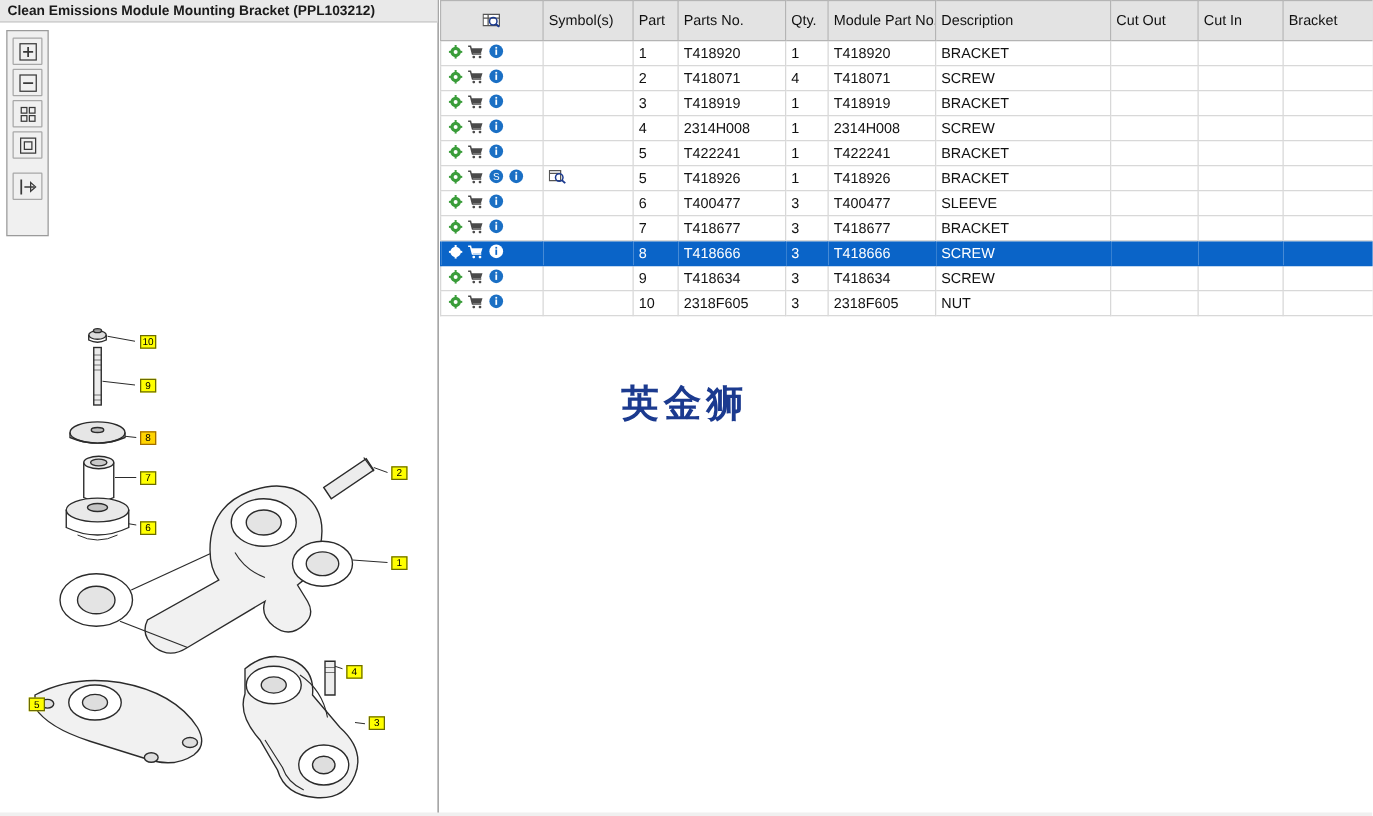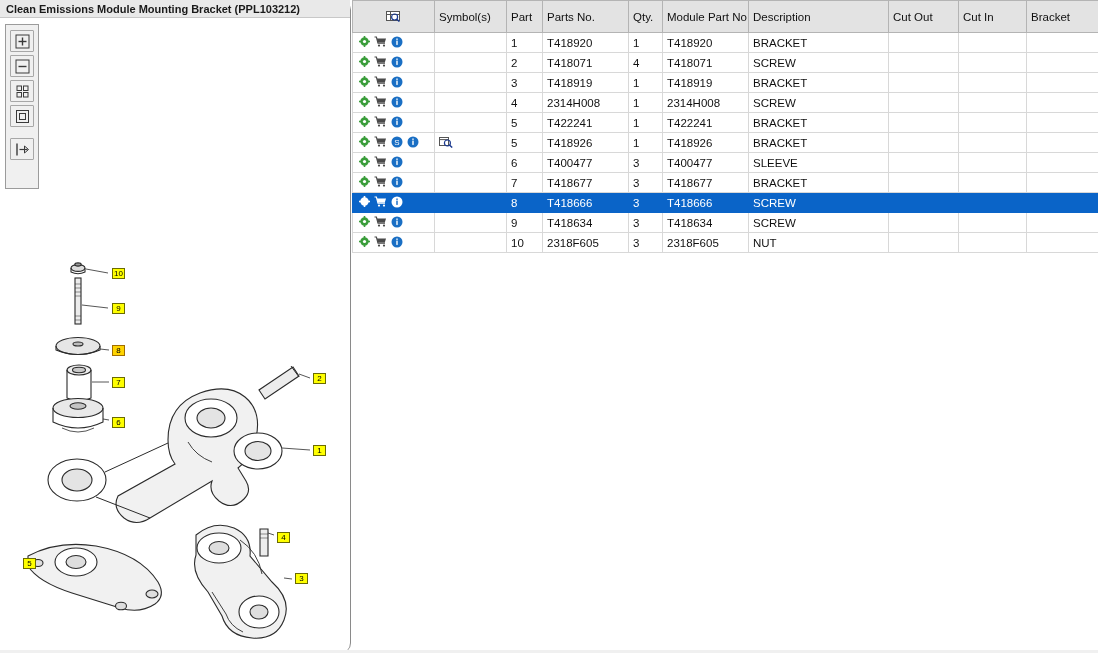--- a/index.html
+++ b/index.html
@@ -12,21 +12,20 @@
     font-size: 12px;
     color: #000;
   }
   #app { position: relative; width: 1098px; height: 653px; }
 
   
   #left-panel {
     position: absolute; left: 0; top: 0; width: 351px; height: 653px;
     background: #ffffff;
     border-right: 1px solid #8a8a8a;
-    border-radius: 10px;
   }
   #title-bar {
     height: 18px; line-height: 18px;
     background: #e9e9e9;
     border-bottom: 1px solid #c8c8c8;
     padding-left: 6px;
     font-size: 11px; font-weight: bold;
     color: #1a1a1a;
     white-space: nowrap;
     overflow: hidden;
@@ -716,16 +715,17 @@
             <td>3</td>
             <td>2318F605</td>
             <td>NUT</td>
             <td></td>
             <td></td>
             <td></td>
           </tr>
         </tbody>
     </table>
 
+    <div id="watermark">英金狮</div>
   </div>
 
   <div id="h-scroll"></div>
 </div>
 
 </body></html>

